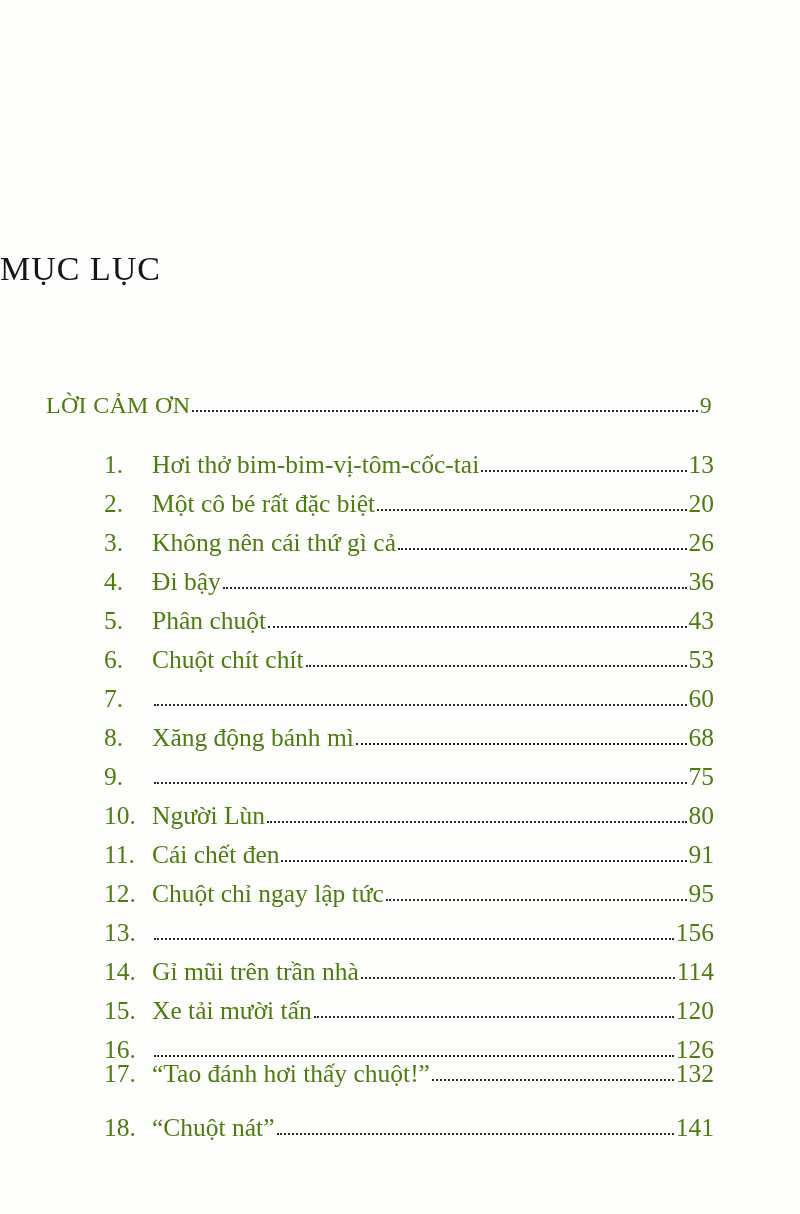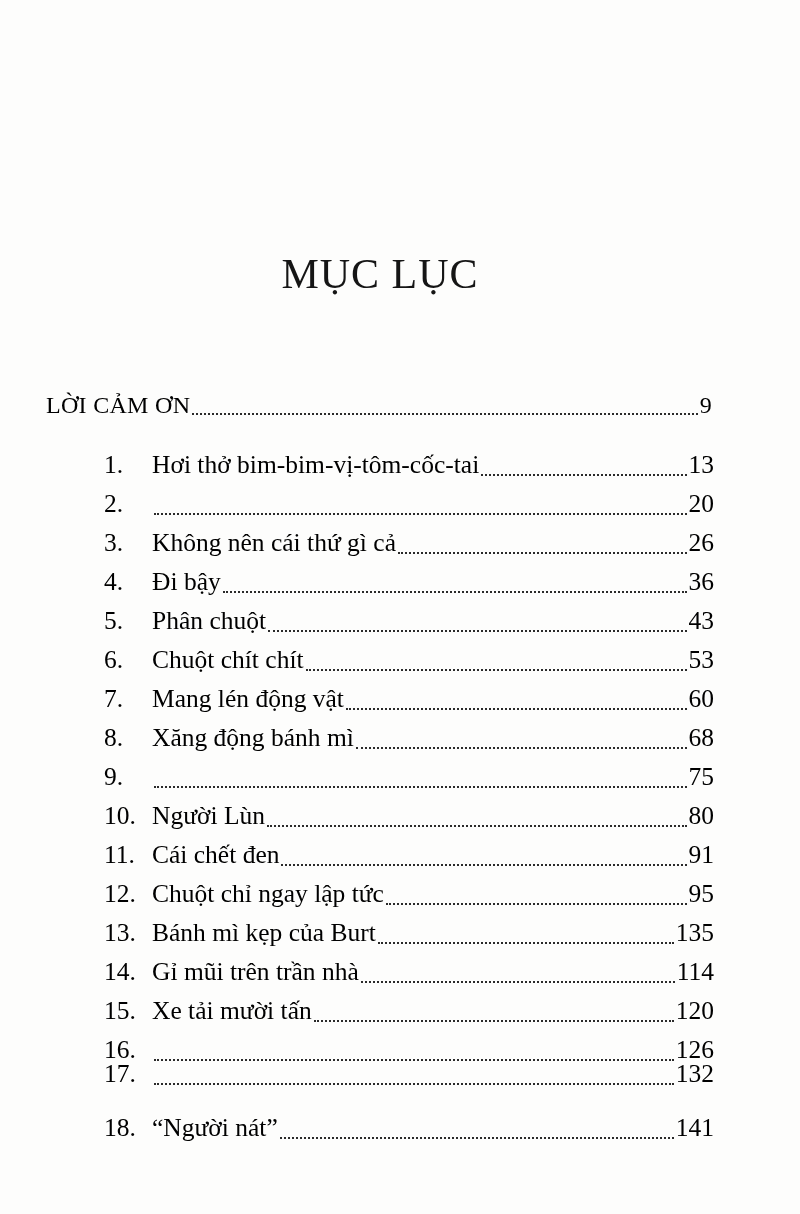--- a/index.html
+++ b/index.html
@@ -17,39 +17,38 @@
     }
     .page {
       position: absolute;
       inset: 0;
     }
     .title {
       position: absolute;
       top: 250px;
       left: 0;
       width: 760px;
-      text-align: center;
       font-family: "Liberation Serif", serif;
-      font-size: 42px;
+      font-size: 34px;
       letter-spacing: 1px;
       color: #151515;
     }
     .toc {
       position: absolute;
       left: 0;
       top: 0;
       width: 800px;
     }
     .row {
       position: absolute;
       display: flex;
-      align-items: flex-end;
+      align-items: flex-start;
       font-family: "Liberation Serif", serif;
       font-size: 25.5px;
-      color: #000000;
+      color: #4d7c0f;
       white-space: nowrap;
     }
     .row.front {
       left: 46px;
       width: 666px;
       top: 392px;
       font-size: 24px;
       letter-spacing: 0.3px;
     }
     .row.chapter {
@@ -98,20 +97,21 @@
     </div>
 
     <div class="row chapter" style="top:450px">
       <span class="num">1.</span>
       <span class="label">Hơi thở bim-bim-vị-tôm-cốc-tai</span>
       <span class="leader"></span>
       <span class="page-num">13</span>
     </div>
     <div class="row chapter" style="top:489px">
       <span class="num">2.</span>
+      <span class="label">Một cô bé rất đặc biệt</span>
       <span class="leader"></span>
       <span class="page-num">20</span>
     </div>
     <div class="row chapter" style="top:528px">
       <span class="num">3.</span>
       <span class="label">Không nên cái thứ gì cả</span>
       <span class="leader"></span>
       <span class="page-num">26</span>
     </div>
     <div class="row chapter" style="top:567px">
@@ -127,21 +127,20 @@
       <span class="page-num">43</span>
     </div>
     <div class="row chapter" style="top:645px">
       <span class="num">6.</span>
       <span class="label">Chuột chít chít</span>
       <span class="leader"></span>
       <span class="page-num">53</span>
     </div>
     <div class="row chapter" style="top:684px">
       <span class="num">7.</span>
-      <span class="label">Mang lén động vật</span>
       <span class="leader"></span>
       <span class="page-num">60</span>
     </div>
     <div class="row chapter" style="top:723px">
       <span class="num">8.</span>
       <span class="label">Xăng động bánh mì</span>
       <span class="leader"></span>
       <span class="page-num">68</span>
     </div>
     <div class="row chapter" style="top:762px">
@@ -162,46 +161,46 @@
       <span class="page-num">91</span>
     </div>
     <div class="row chapter" style="top:879px">
       <span class="num">12.</span>
       <span class="label">Chuột chỉ ngay lập tức</span>
       <span class="leader"></span>
       <span class="page-num">95</span>
     </div>
     <div class="row chapter" style="top:918px">
       <span class="num">13.</span>
-      <span class="label">Bánh mì kẹp của Burt</span>
-      <span class="leader"></span>
-      <span class="page-num">135</span>
+      <span class="leader"></span>
+      <span class="page-num">156</span>
     </div>
     <div class="row chapter" style="top:957px">
       <span class="num">14.</span>
       <span class="label">Gỉ mũi trên trần nhà</span>
       <span class="leader"></span>
       <span class="page-num">114</span>
     </div>
     <div class="row chapter" style="top:996px">
       <span class="num">15.</span>
       <span class="label">Xe tải mười tấn</span>
       <span class="leader"></span>
       <span class="page-num">120</span>
     </div>
     <div class="row chapter" style="top:1035px">
       <span class="num">16.</span>
       <span class="leader"></span>
       <span class="page-num">126</span>
     </div>
     <div class="row chapter" style="top:1059px">
       <span class="num">17.</span>
+      <span class="label">“Tao đánh hơi thấy chuột!”</span>
       <span class="leader"></span>
       <span class="page-num">132</span>
     </div>
     <div class="row chapter" style="top:1113px">
       <span class="num">18.</span>
-      <span class="label">“Người nát”</span>
+      <span class="label">“Chuột nát”</span>
       <span class="leader"></span>
       <span class="page-num">141</span>
     </div>
   </div>
 </div>
 
 </body></html>

